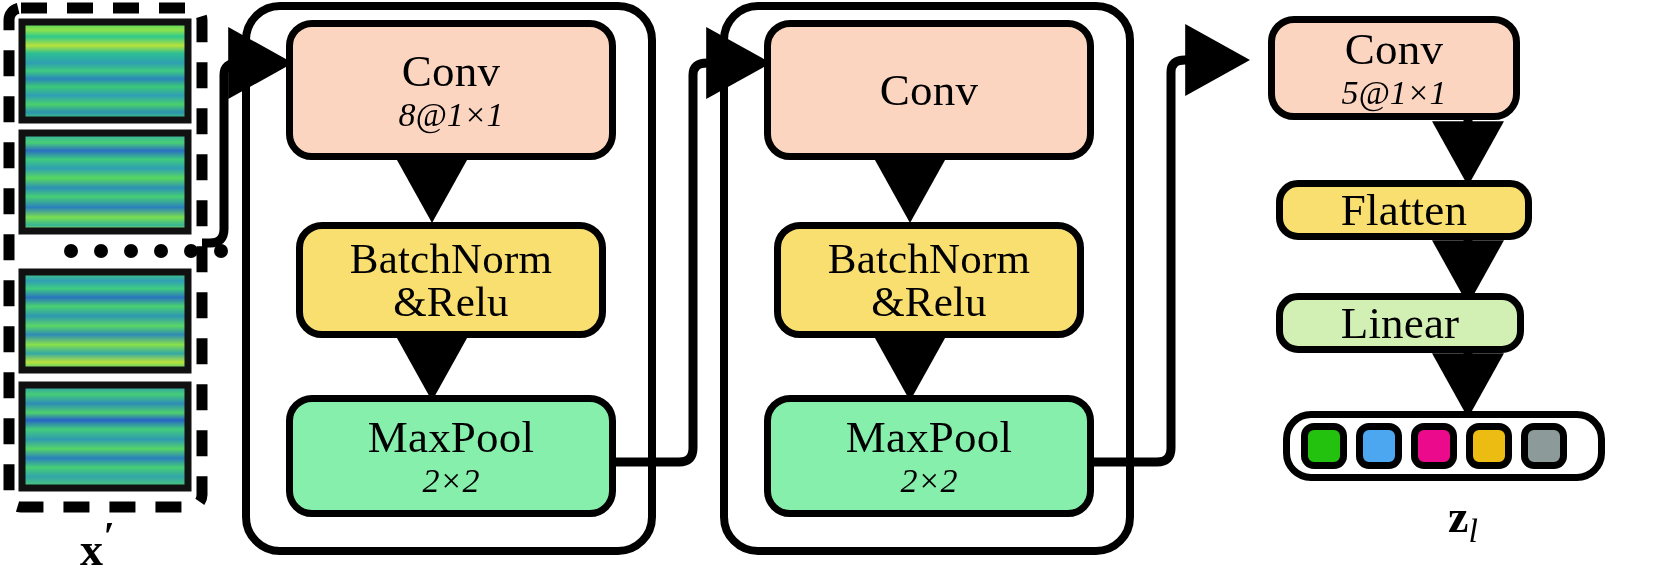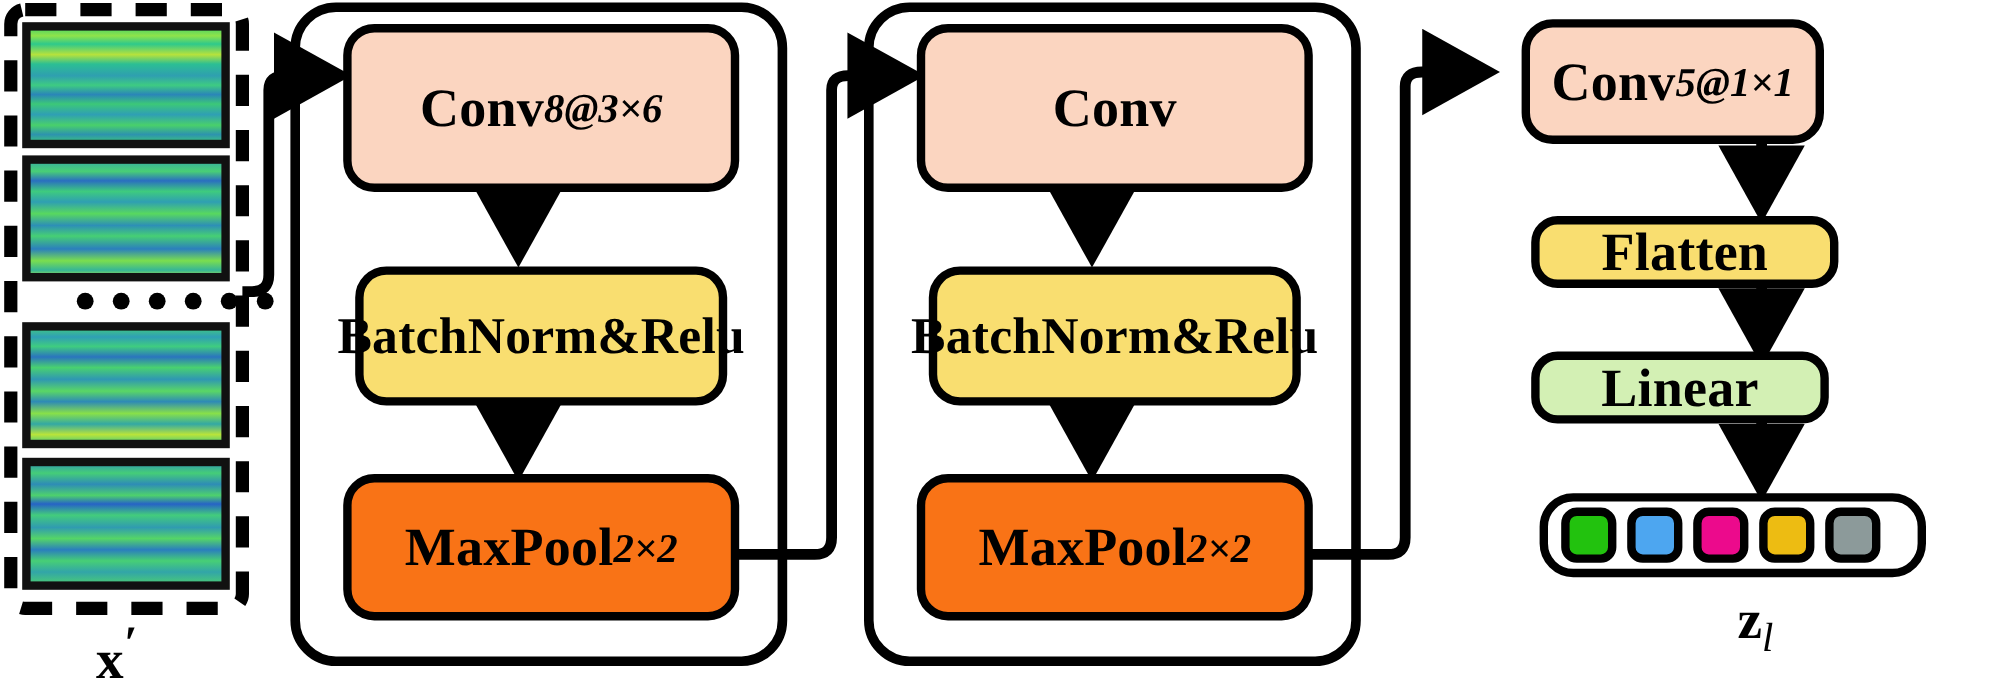--- a/index.html
+++ b/index.html
@@ -1,28 +1,28 @@
 <!DOCTYPE html>
 <html><head>
 <meta charset="utf-8">
 <style>
   html,body{margin:0;padding:0;background:#ffffff;}
   body{width:1661px;height:581px;overflow:hidden;
        font-family:"Liberation Serif","DejaVu Serif",serif;}
   #stage{position:relative;width:1661px;height:581px;background:#fff;}
   svg.layer{position:absolute;left:0;top:0;width:1661px;height:581px;}
   .nodeBox{position:absolute;box-sizing:border-box;border:7px solid #000;
-           display:flex;flex-direction:row;align-items:center;
-           justify-content:center;line-height:1.0;font-weight:bold;}
+           display:flex;flex-direction:column;align-items:center;
+           justify-content:center;line-height:1.0;}
   .nodeTitle{font-size:45px;color:#000;letter-spacing:.2px;}
   .nodeSub{font-size:34px;color:#000;font-style:italic;margin-top:4px;}
   .nodeTitle.two{font-size:43px;}
   .conv{background:#FBD5C0;border-radius:26px;}
   .bn{background:#F9DE70;border-radius:26px;}
-  .pool{background:#f97316;border-radius:26px;}
+  .pool{background:#86efac;border-radius:26px;}
   .flat{background:#F9DE70;border-radius:22px;}
   .lin{background:#D3F0B4;border-radius:22px;}
   .dots{position:absolute;display:flex;gap:16px;align-items:center;}
   .dots i{display:block;width:14px;height:14px;border-radius:50%;
           background:#000;}
   .caption{position:absolute;font-size:46px;font-weight:bold;color:#000;
            font-family:"Liberation Serif","DejaVu Serif",serif;}
   .caption .pr{font-weight:bold;font-style:italic;font-size:40px;
                vertical-align:super;}
   .caption .sub{font-style:italic;font-size:34px;font-weight:normal;
@@ -144,21 +144,21 @@
     <i></i>
     <i></i>
   </div>
 
   <div class="caption" style="left:80px;top:512px;">
     <span>x</span><span class="pr">′</span>
   </div>
 
   <div class="nodeBox conv" style="left:286px;top:20px;width:330px;height:140px;">
     <div class="nodeTitle">Conv</div>
-    <div class="nodeSub">8@3×6</div>
+    <div class="nodeSub">8@1×1</div>
   </div>
 
   <div class="nodeBox bn" style="left:296px;top:222px;width:310px;height:116px;">
     <div class="nodeTitle two">BatchNorm</div>
     <div class="nodeTitle two">&amp;Relu</div>
   </div>
 
   <div class="nodeBox pool" style="left:286px;top:395px;width:330px;height:122px;">
     <div class="nodeTitle">MaxPool</div>
     <div class="nodeSub">2×2</div>

